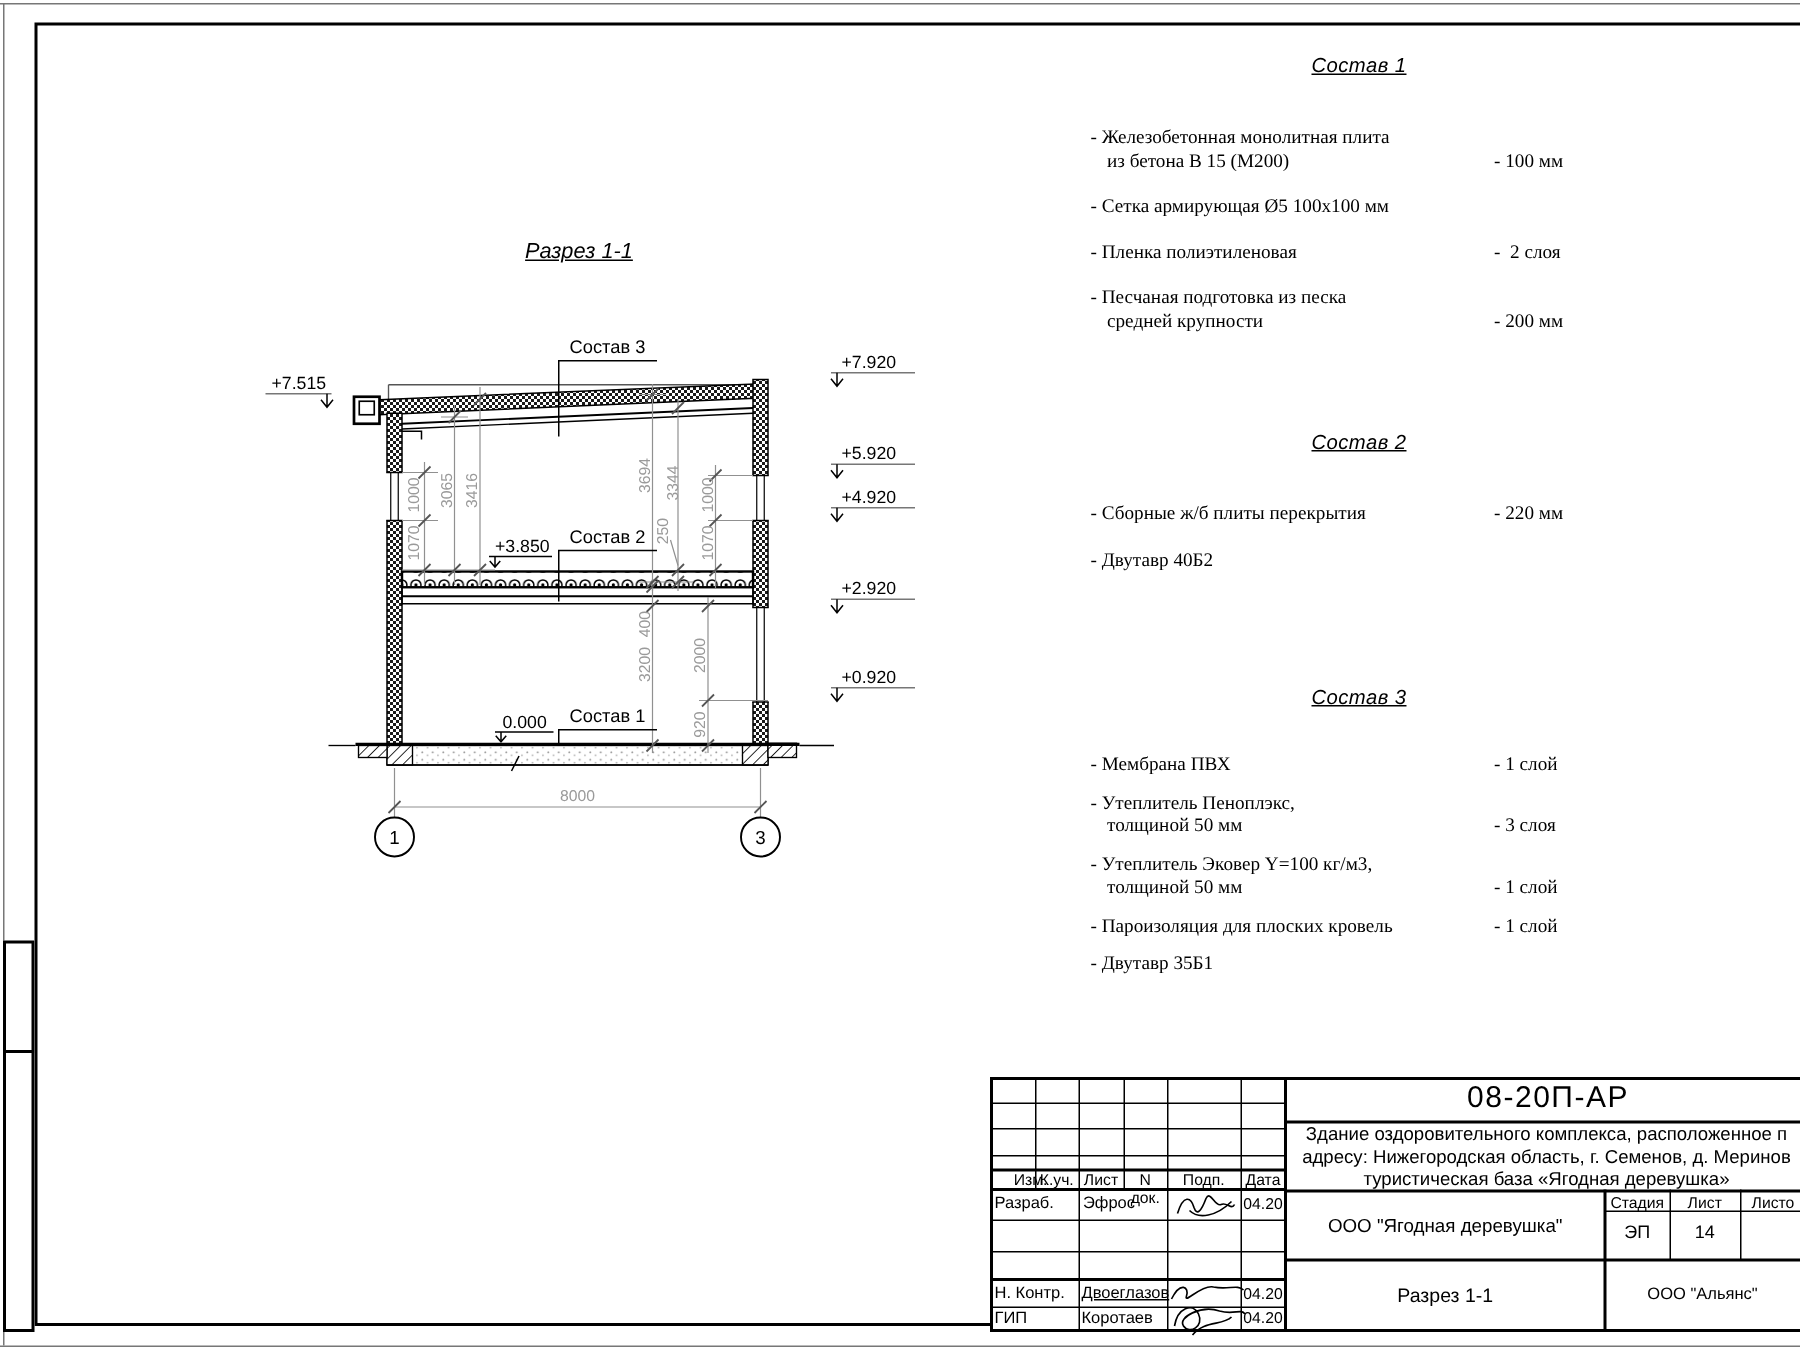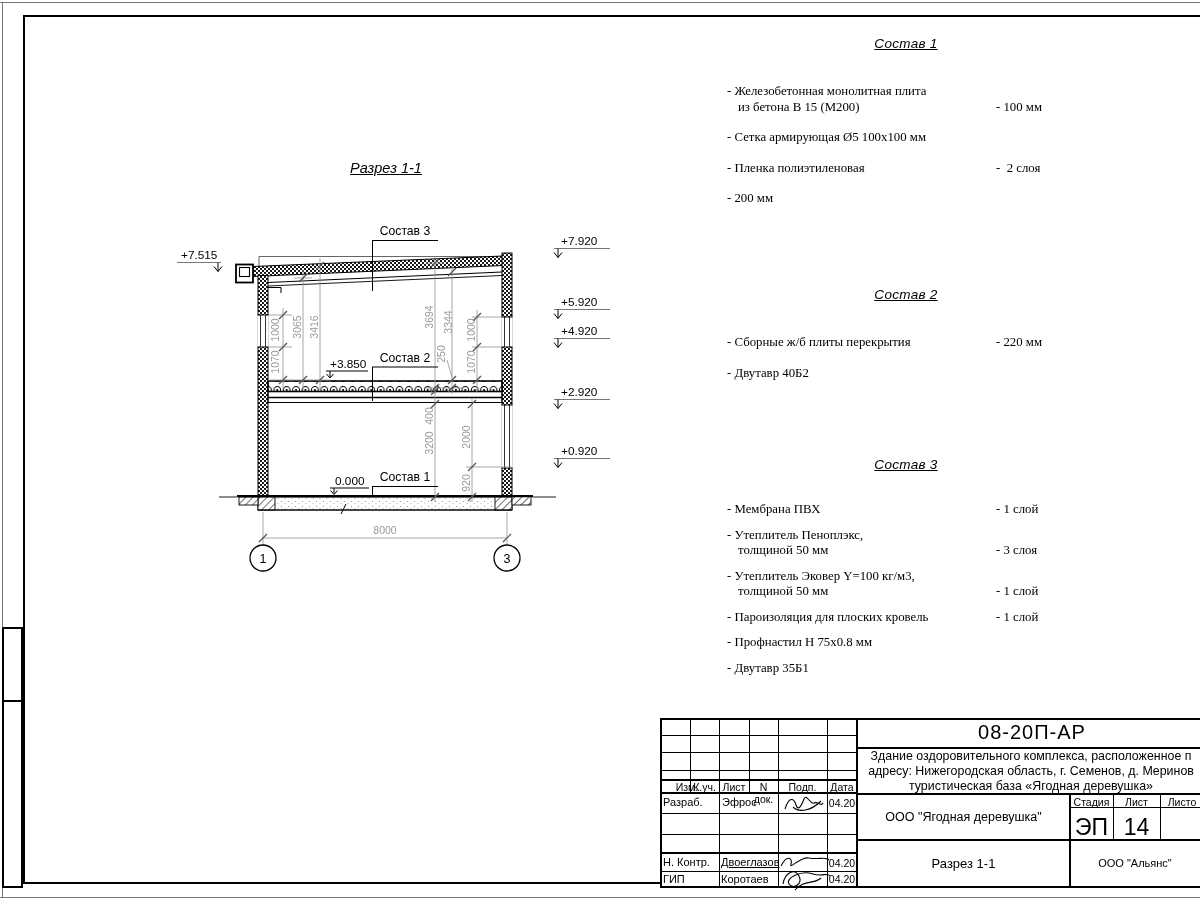--- a/index.html
+++ b/index.html
@@ -19,21 +19,21 @@
   .sec-title{position:absolute;left:342px;top:160px;width:88px;text-align:center;
       font-size:14.5px;font-style:italic;text-decoration:underline;}
   
   .tb{position:absolute;font-size:11px;}
   .tb.c{text-align:center;}
   .tb.small{font-size:10.5px;}
   .tb-doc{position:absolute;left:860px;top:721px;width:344px;text-align:center;
       font-size:20px;letter-spacing:1px;}
   .tb-project{position:absolute;left:858px;top:749px;width:346px;text-align:center;
       font-size:12.4px;line-height:15.2px;white-space:pre-line;}
-  .big{font-size:23px;}
+  .big{font-size:12px;}
   svg text{font-family:"Liberation Sans",sans-serif;}
   .dim{font-size:10.5px;fill:#9a9a9a;}
   .lvl{font-size:11.8px;fill:#000;}
   .lbl{font-size:12.2px;fill:#000;}
 </style>
 </head>
 <body>
 
 <div class="abs" style="left:0;top:2px;width:1200px;height:1px;background:#777;"></div>
 <div class="abs" style="left:0;top:897px;width:1200px;height:1px;background:#777;"></div>
@@ -252,20 +252,22 @@
     </div>
   <div class="it">
       <span class="nm">- Сетка армирующая Ø5 100x100 мм</span>
       <span class="val"></span>
     </div>
   <div class="it">
       <span class="nm">- Пленка полиэтиленовая</span>
       <span class="val">-  2 слоя</span>
     </div>
   <div class="it">
+      <span class="nm">- Песчаная подготовка из песка
+средней крупности</span>
       <span class="val">- 200 мм</span>
     </div>
 </div>
 
 <div class="comp-title" style="left:858px;top:287px;">Состав 2</div>
 <div class="comp-list" style="top:335px;">
   <div class="it">
       <span class="nm">- Сборные ж/б плиты перекрытия</span>
       <span class="val">- 220 мм</span>
     </div>
@@ -287,24 +289,20 @@
       <span class="val">- 3 слоя</span>
     </div>
   <div class="it">
       <span class="nm">- Утеплитель Эковер Y=100 кг/м3,
 толщиной 50 мм</span>
       <span class="val">- 1 слой</span>
     </div>
   <div class="it">
       <span class="nm">- Пароизоляция для плоских кровель</span>
       <span class="val">- 1 слой</span>
-    </div>
-  <div class="it">
-      <span class="nm">- Профнастил Н 75x0.8 мм</span>
-      <span class="val"></span>
     </div>
   <div class="it">
       <span class="nm">- Двутавр 35Б1</span>
       <span class="val"></span>
     </div>
 </div>
 
 <div class="abs" style="left:660px;top:718px;width:560px;height:170px;border:2px solid #000;box-sizing:border-box;background:#fff;"></div>
 
 <div class="ln" style="left:660px;top:735px;width:197px;height:1px;"></div>

